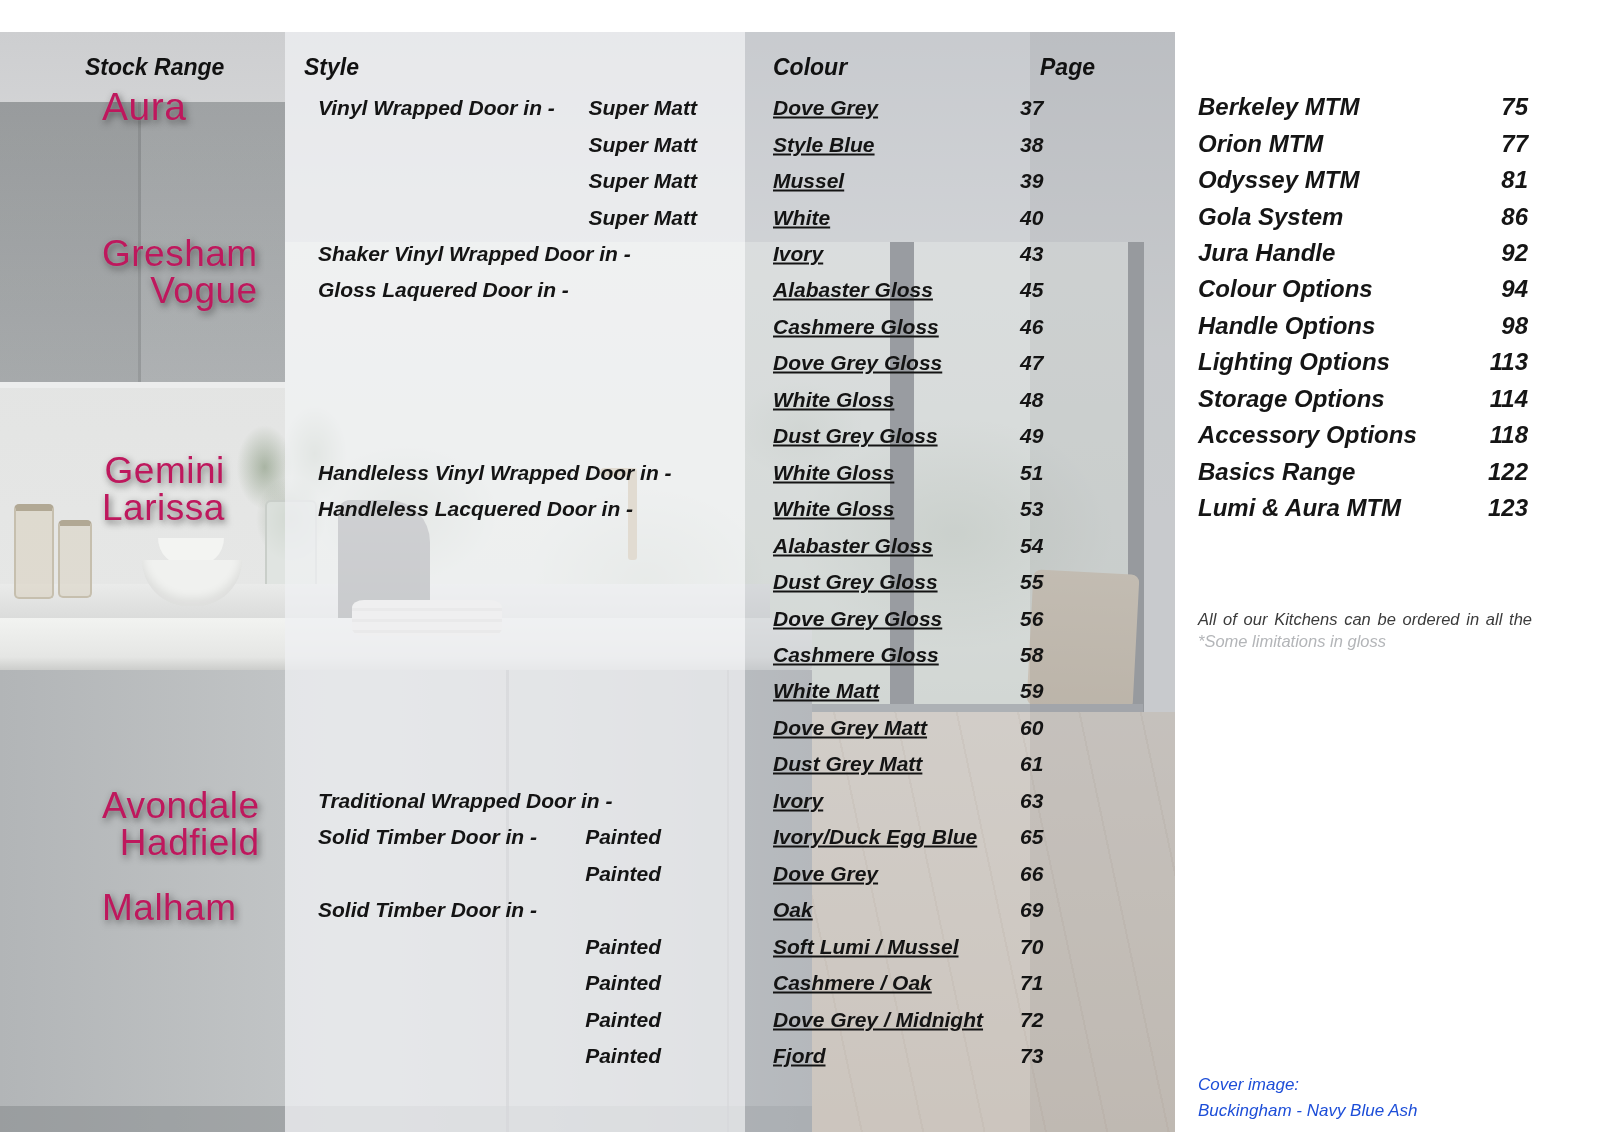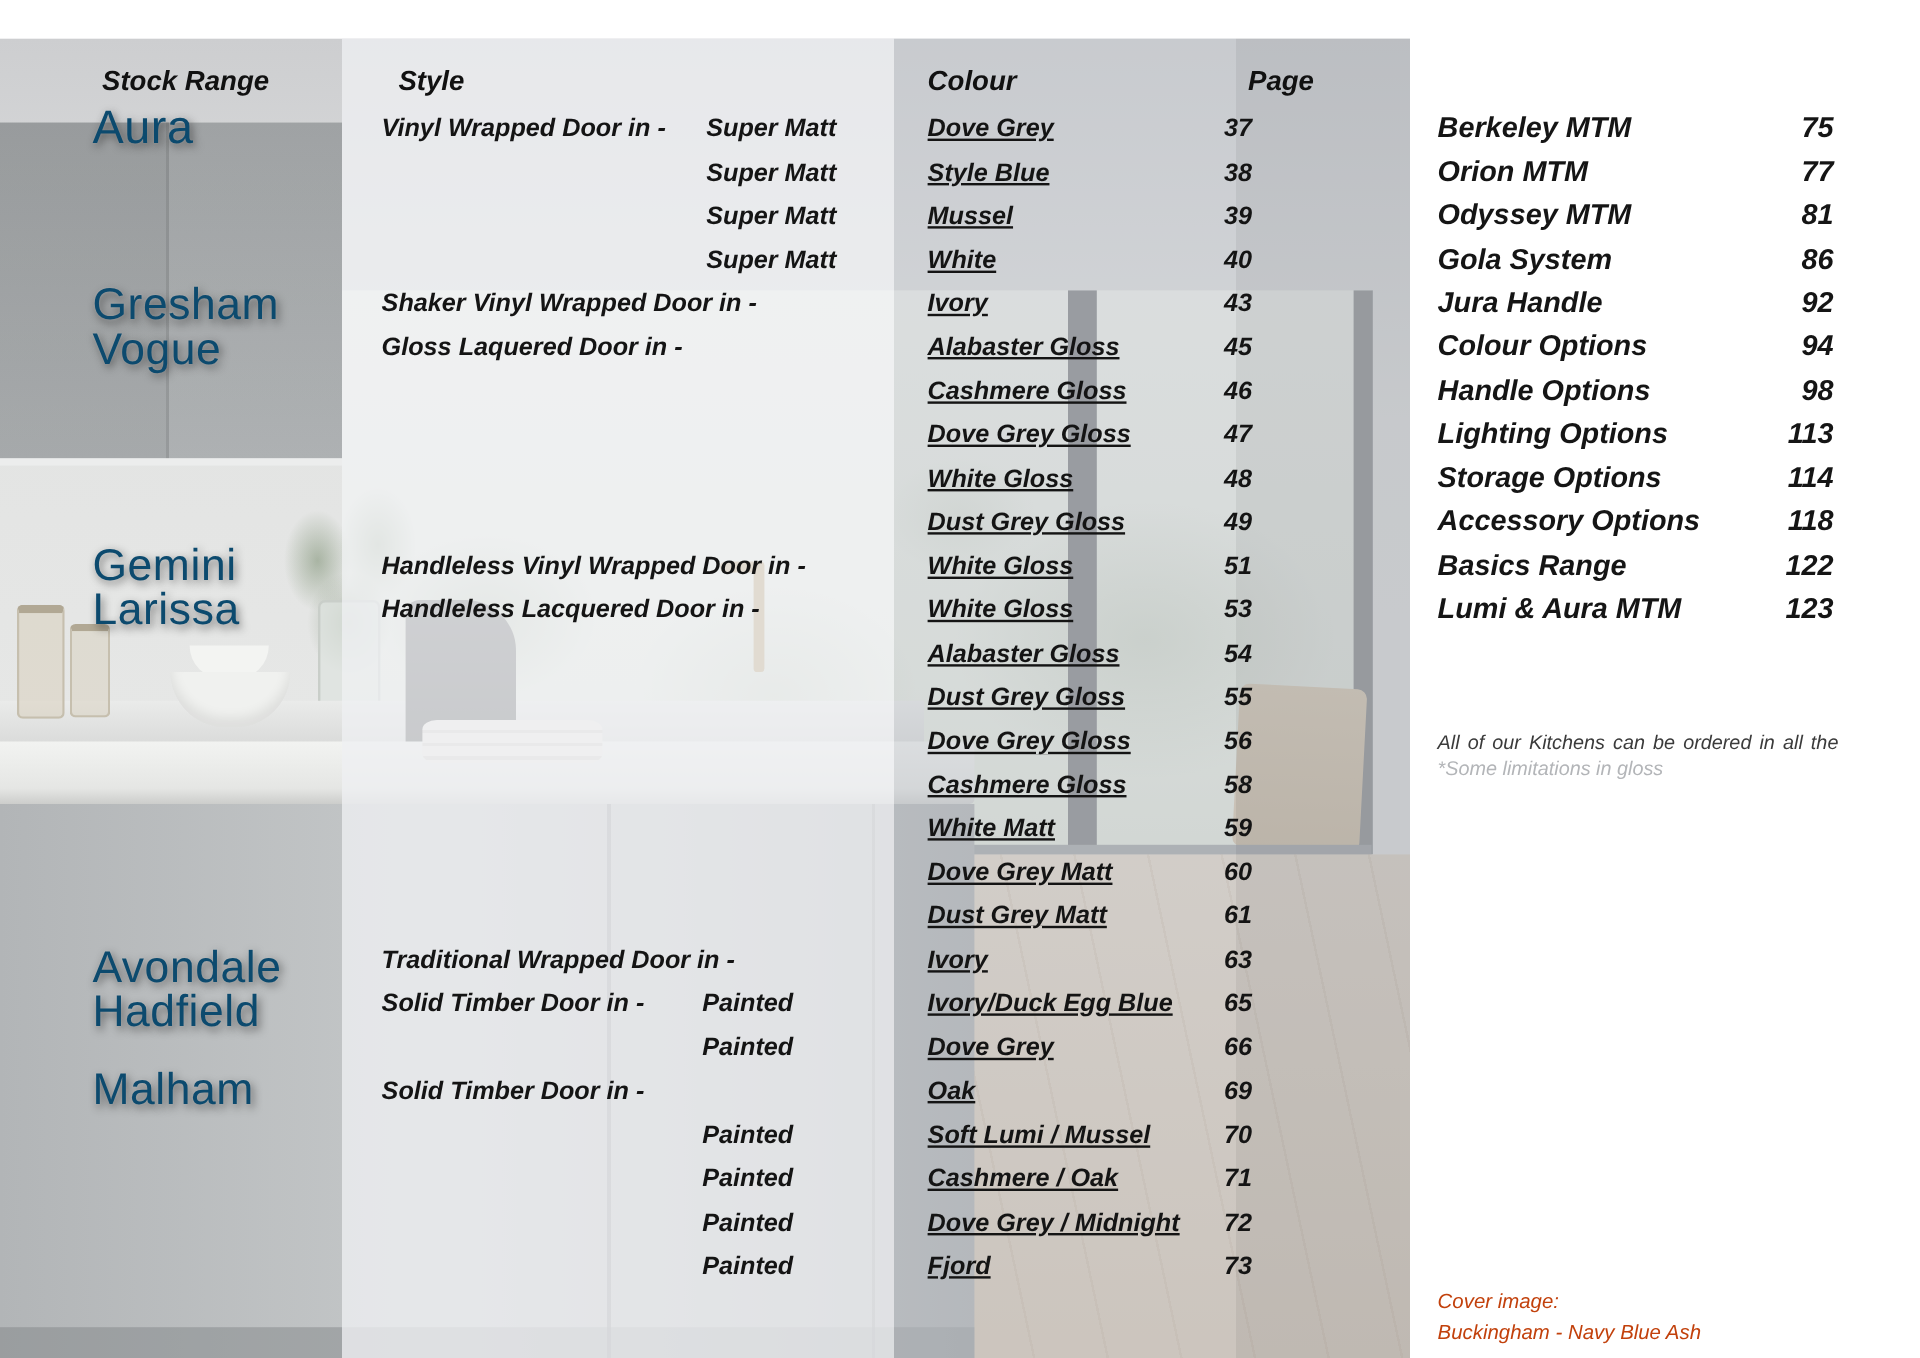--- a/index.html
+++ b/index.html
@@ -58,34 +58,34 @@
     background:rgba(125,128,130,.45);}
 
   
   .strip{position:absolute;top:0;height:1132px;}
   .strip1{left:285px;width:460px;background:rgba(238,240,242,.78);}
   .strip2{left:745px;width:285px;background:rgba(195,200,205,.50);}
   .strip3{left:1030px;width:145px;background:rgba(172,177,183,.52);}
 
   
   .hdr{position:absolute;top:24px;font:italic 700 23px/1 "Liberation Sans",sans-serif;color:#111;}
-  .hdr-range{left:85px;} .hdr-style{left:332px;} .hdr-colour{left:773px;} .hdr-page{left:1040px;}
+  .hdr-range{left:85px;} .hdr-style{left:304px;} .hdr-colour{left:773px;} .hdr-page{left:1040px;}
 
   .rows{position:absolute;left:0;top:57px;width:1175px;}
   .row{position:relative;height:36.46px;}
   .row span{position:absolute;top:50%;transform:translateY(-50%);white-space:nowrap;
     font:italic 700 21px/1 "Liberation Sans",sans-serif;color:#141414;}
   .row .sl{left:318px;}
   .row .smatt{right:478px;}
   .row .spaint{right:514px;}
   .row .co{left:773px;text-decoration:underline;}
   .row .pg{left:1020px;width:90px;}
 
-  .range{position:absolute;left:77px;color:#0c4a6e;font:400 37px/36.5px "Liberation Sans",sans-serif;
-    letter-spacing:.5px;text-shadow:2px 3px 7px rgba(40,40,40,.65),0 0 2px rgba(255,255,255,.25);}
+  .range{position:absolute;left:102px;color:#be185d;font:400 37px/36.5px "Liberation Sans",sans-serif;
+    letter-spacing:.5px;text-shadow:2px 3px 7px rgba(40,40,40,.65),0 0 2px rgba(255,255,255,.25);text-align:right;}
   .r-aura{top:57px;font-size:39px;}
   .r-gresham{top:204px;}
   .r-gemini{top:421px;}
   .r-avondale{top:756px;}
   .r-malham{top:858px;}
 
   
   .index{position:absolute;left:1196px;top:57px;width:332px;}
   .idx-row{position:relative;height:36.46px;}
   .idx-row span{position:absolute;top:50%;transform:translateY(-50%);white-space:nowrap;
@@ -97,21 +97,21 @@
     font:italic 400 16.5px/22px "Liberation Sans",sans-serif;color:#3b3b3b;}
   .note .nl{text-align:justify;text-align-last:justify;}
   .note .nf{color:#b3b5b8;text-align:left;}
 
   .disclaimer{position:absolute;left:1198px;top:828px;width:352px;
     font:italic 400 17px/24.6px "Liberation Sans",sans-serif;color:#9da0a4;}
   .disclaimer .dl{text-align:justify;text-align-last:justify;}
   .disclaimer .dl:last-child{text-align-last:left;}
 
   .cover{position:absolute;left:1198px;top:1040px;
-    font:italic 400 17px/26px "Liberation Sans",sans-serif;color:#c2410c;}
+    font:italic 400 17px/26px "Liberation Sans",sans-serif;color:#1d4ed8;}
 </style>
 </head>
 <body>
 
 <div class="page">
 
   <div class="photo">
     <div class="ph window"></div>
     <div class="ph frame1"></div>
     <div class="ph frame2"></div>

